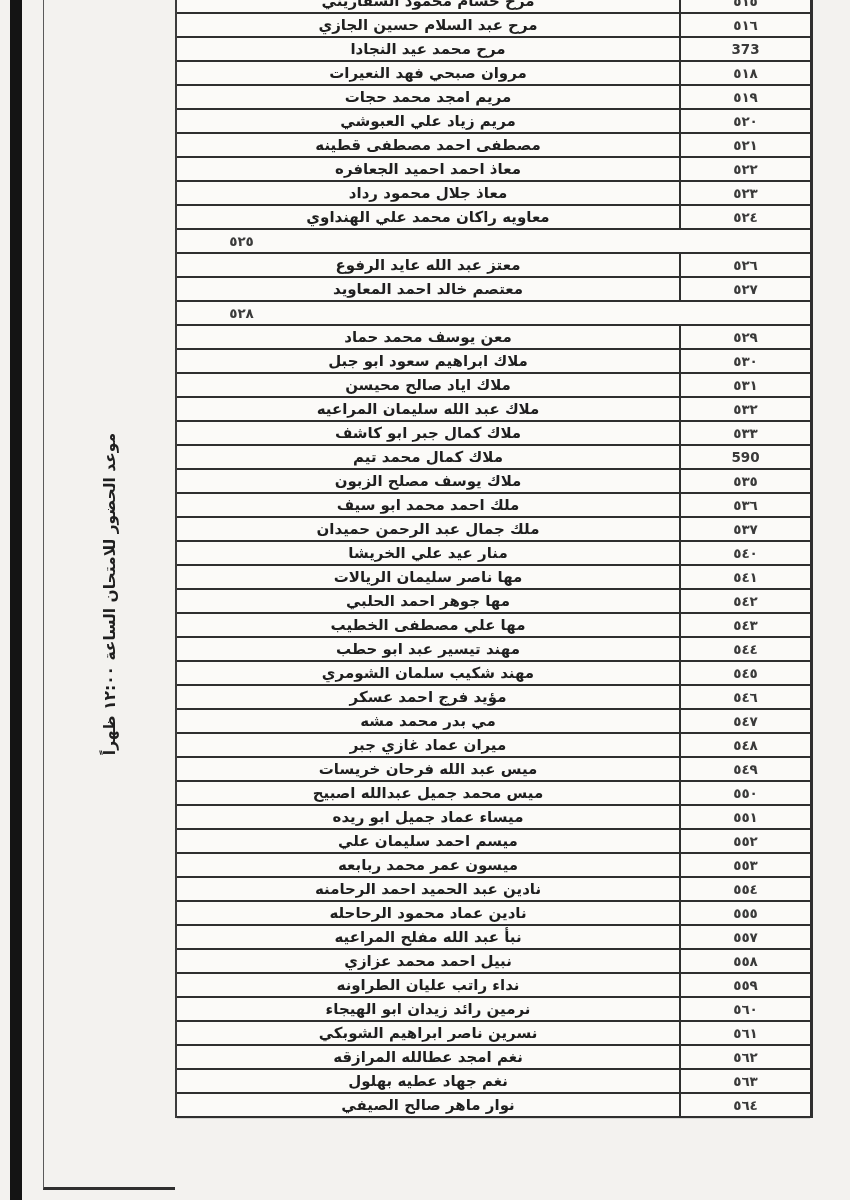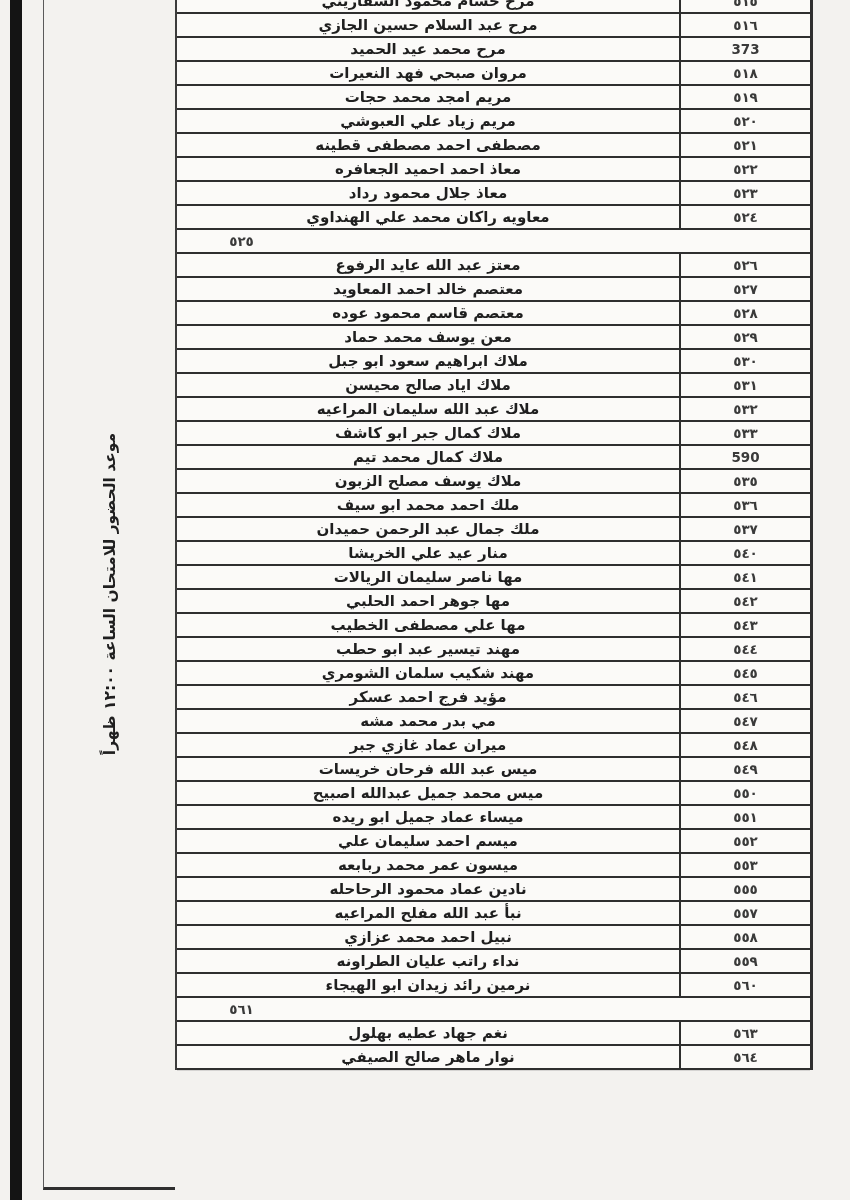--- a/index.html
+++ b/index.html
@@ -101,21 +101,21 @@
     <div class="cell cell-name">مرح حسام محمود السفاريني</div>
     <div class="cell cell-num">٥١٥</div>
   </div>
 
   <div class="row">
     <div class="cell cell-name">مرح عبد السلام حسين الجازي</div>
     <div class="cell cell-num">٥١٦</div>
   </div>
 
   <div class="row">
-    <div class="cell cell-name">مرح محمد عيد الحميد</div>
+    <div class="cell cell-name">مرح محمد عيد النجادا</div>
     <div class="cell cell-num">373</div>
   </div>
 
   <div class="row">
     <div class="cell cell-name">مروان صبحي فهد النعيرات</div>
     <div class="cell cell-num">٥١٨</div>
   </div>
 
   <div class="row">
     <div class="cell cell-name">مريم امجد محمد حجات</div>
@@ -155,21 +155,20 @@
     <div class="cell cell-name">معتز عبد الله عايد الرفوع</div>
     <div class="cell cell-num">٥٢٦</div>
   </div>
 
   <div class="row">
     <div class="cell cell-name">معتصم خالد احمد المعاويد</div>
     <div class="cell cell-num">٥٢٧</div>
   </div>
 
   <div class="row">
-    <div class="cell cell-name">معتصم قاسم محمود عوده</div>
     <div class="cell cell-num">٥٢٨</div>
   </div>
 
   <div class="row">
     <div class="cell cell-name">معن يوسف محمد حماد</div>
     <div class="cell cell-num">٥٢٩</div>
   </div>
 
   <div class="row">
     <div class="cell cell-name">ملاك ابراهيم سعود ابو جبل</div>
@@ -276,20 +275,24 @@
   <div class="row">
     <div class="cell cell-name">ميسم احمد سليمان علي</div>
     <div class="cell cell-num">٥٥٢</div>
   </div>
 
   <div class="row">
     <div class="cell cell-name">ميسون عمر محمد ربابعه</div>
     <div class="cell cell-num">٥٥٣</div>
   </div>
 
+  <div class="row">
+    <div class="cell cell-name">نادين عبد الحميد احمد الرحامنه</div>
+    <div class="cell cell-num">٥٥٤</div>
+  </div>
 
   <div class="row">
     <div class="cell cell-name">نادين عماد محمود الرحاحله</div>
     <div class="cell cell-num">٥٥٥</div>
   </div>
 
 
   <div class="row">
     <div class="cell cell-name">نبأ عبد الله مفلح المراعيه</div>
     <div class="cell cell-num">٥٥٧</div>
@@ -304,23 +307,28 @@
     <div class="cell cell-name">نداء راتب عليان الطراونه</div>
     <div class="cell cell-num">٥٥٩</div>
   </div>
 
   <div class="row">
     <div class="cell cell-name">نرمين رائد زيدان ابو الهيجاء</div>
     <div class="cell cell-num">٥٦٠</div>
   </div>
 
   <div class="row">
+    <div class="cell cell-name">نسرين ناصر ابراهيم الشوبكي</div>
     <div class="cell cell-num">٥٦١</div>
   </div>
 
+  <div class="row">
+    <div class="cell cell-name">نغم امجد عطالله المرازقه</div>
+    <div class="cell cell-num">٥٦٢</div>
+  </div>
 
   <div class="row">
     <div class="cell cell-name">نغم جهاد عطيه بهلول</div>
     <div class="cell cell-num">٥٦٣</div>
   </div>
 
   <div class="row">
     <div class="cell cell-name">نوار ماهر صالح الصيفي</div>
     <div class="cell cell-num">٥٦٤</div>
   </div>

